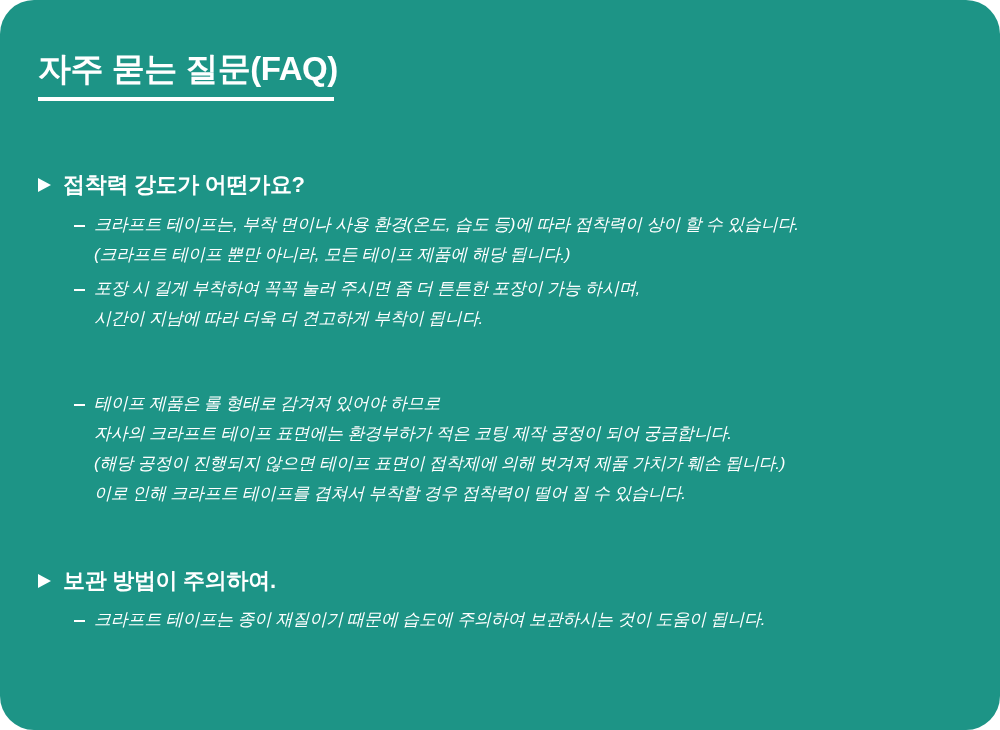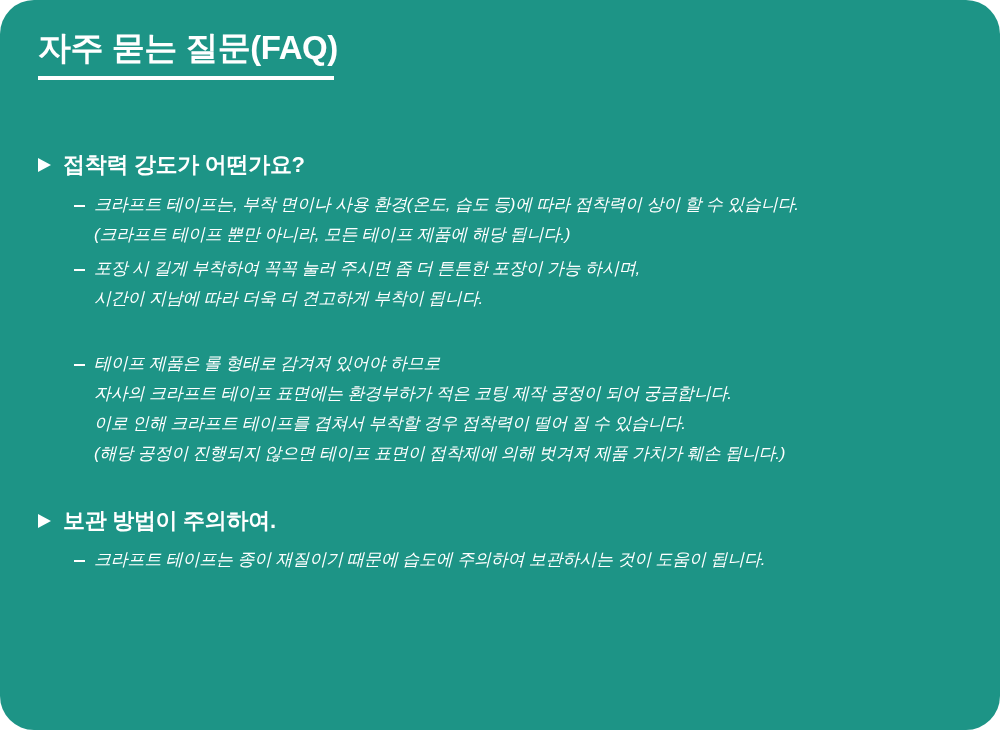--- a/index.html
+++ b/index.html
@@ -21,21 +21,21 @@
     height: 730px;
     box-sizing: border-box;
     background: #1d9486;
     border-radius: 34px;
     color: #ffffff;
     overflow: hidden;
   }
   .faq-title-wrap {
     position: absolute;
     left: 38px;
-    top: 28px;
+    top: 49px;
   }
   .faq-title {
     font-size: 33px;
     font-weight: bold;
     letter-spacing: -0.5px;
     line-height: 1.2;
     color: #ffffff;
     white-space: nowrap;
   }
   .faq-title-underline {
@@ -45,20 +45,21 @@
     background: #ffffff;
   }
   .faq-body {
     position: absolute;
     left: 38px;
     top: 150px;
     right: 28px;
   }
   .qa-block {
     margin-bottom: 22px;
+    margin-top: 20px;
   }
   .qa-block:last-child {
     margin-bottom: 0;
   }
   .question-row {
     display: flex;
     align-items: flex-start;
     margin-bottom: 10px;
   }
   .q-marker {
@@ -152,22 +153,22 @@
 
     <div class="spacer-gap-1"></div>
 
     <div class="qa-block">
       <div class="answer-list">
         <div class="answer-item">
           <span class="a-marker"></span>
           <span class="answer-lines">
             <div class="answer-line">테이프 제품은 롤 형태로 감겨져 있어야 하므로</div>
             <div class="answer-line">자사의 크라프트 테이프 표면에는 환경부하가 적은 코팅 제작 공정이 되어 궁금합니다.</div>
+            <div class="answer-line">(해당 공정이 진행되지 않으면 테이프 표면이 접착제에 의해 벗겨져 제품 가치가 훼손 됩니다.)</div>
             <div class="answer-line">이로 인해 크라프트 테이프를 겹쳐서 부착할 경우 접착력이 떨어 질 수 있습니다.</div>
-            <div class="answer-line">(해당 공정이 진행되지 않으면 테이프 표면이 접착제에 의해 벗겨져 제품 가치가 훼손 됩니다.)</div>
           </span>
         </div>
       </div>
     </div>
 
     <div class="spacer-gap-2"></div>
 
     <div class="qa-block">
       <div class="question-row">
         <span class="q-marker">

